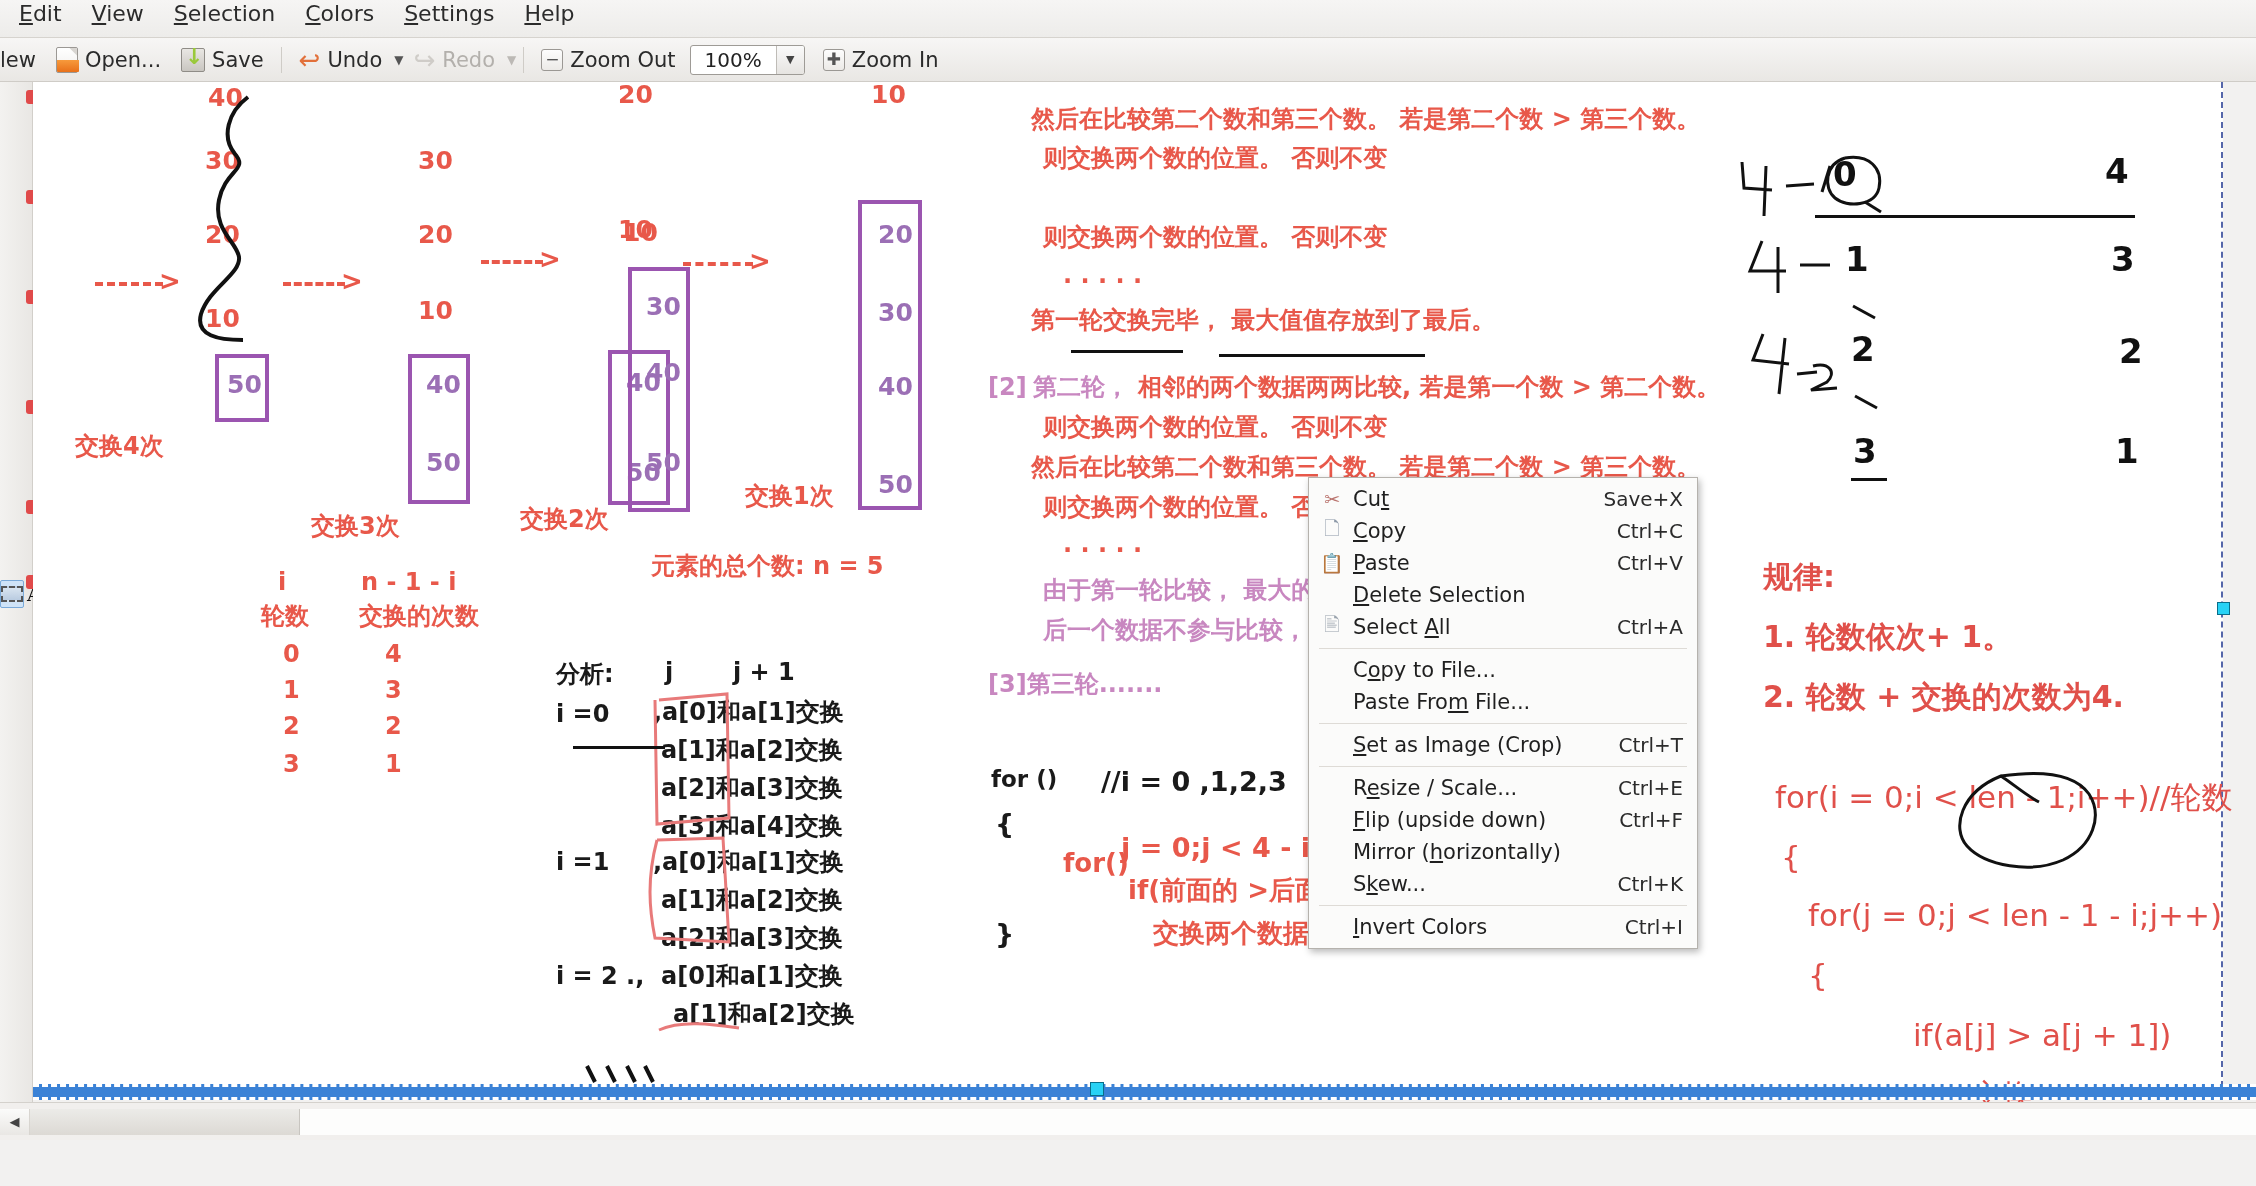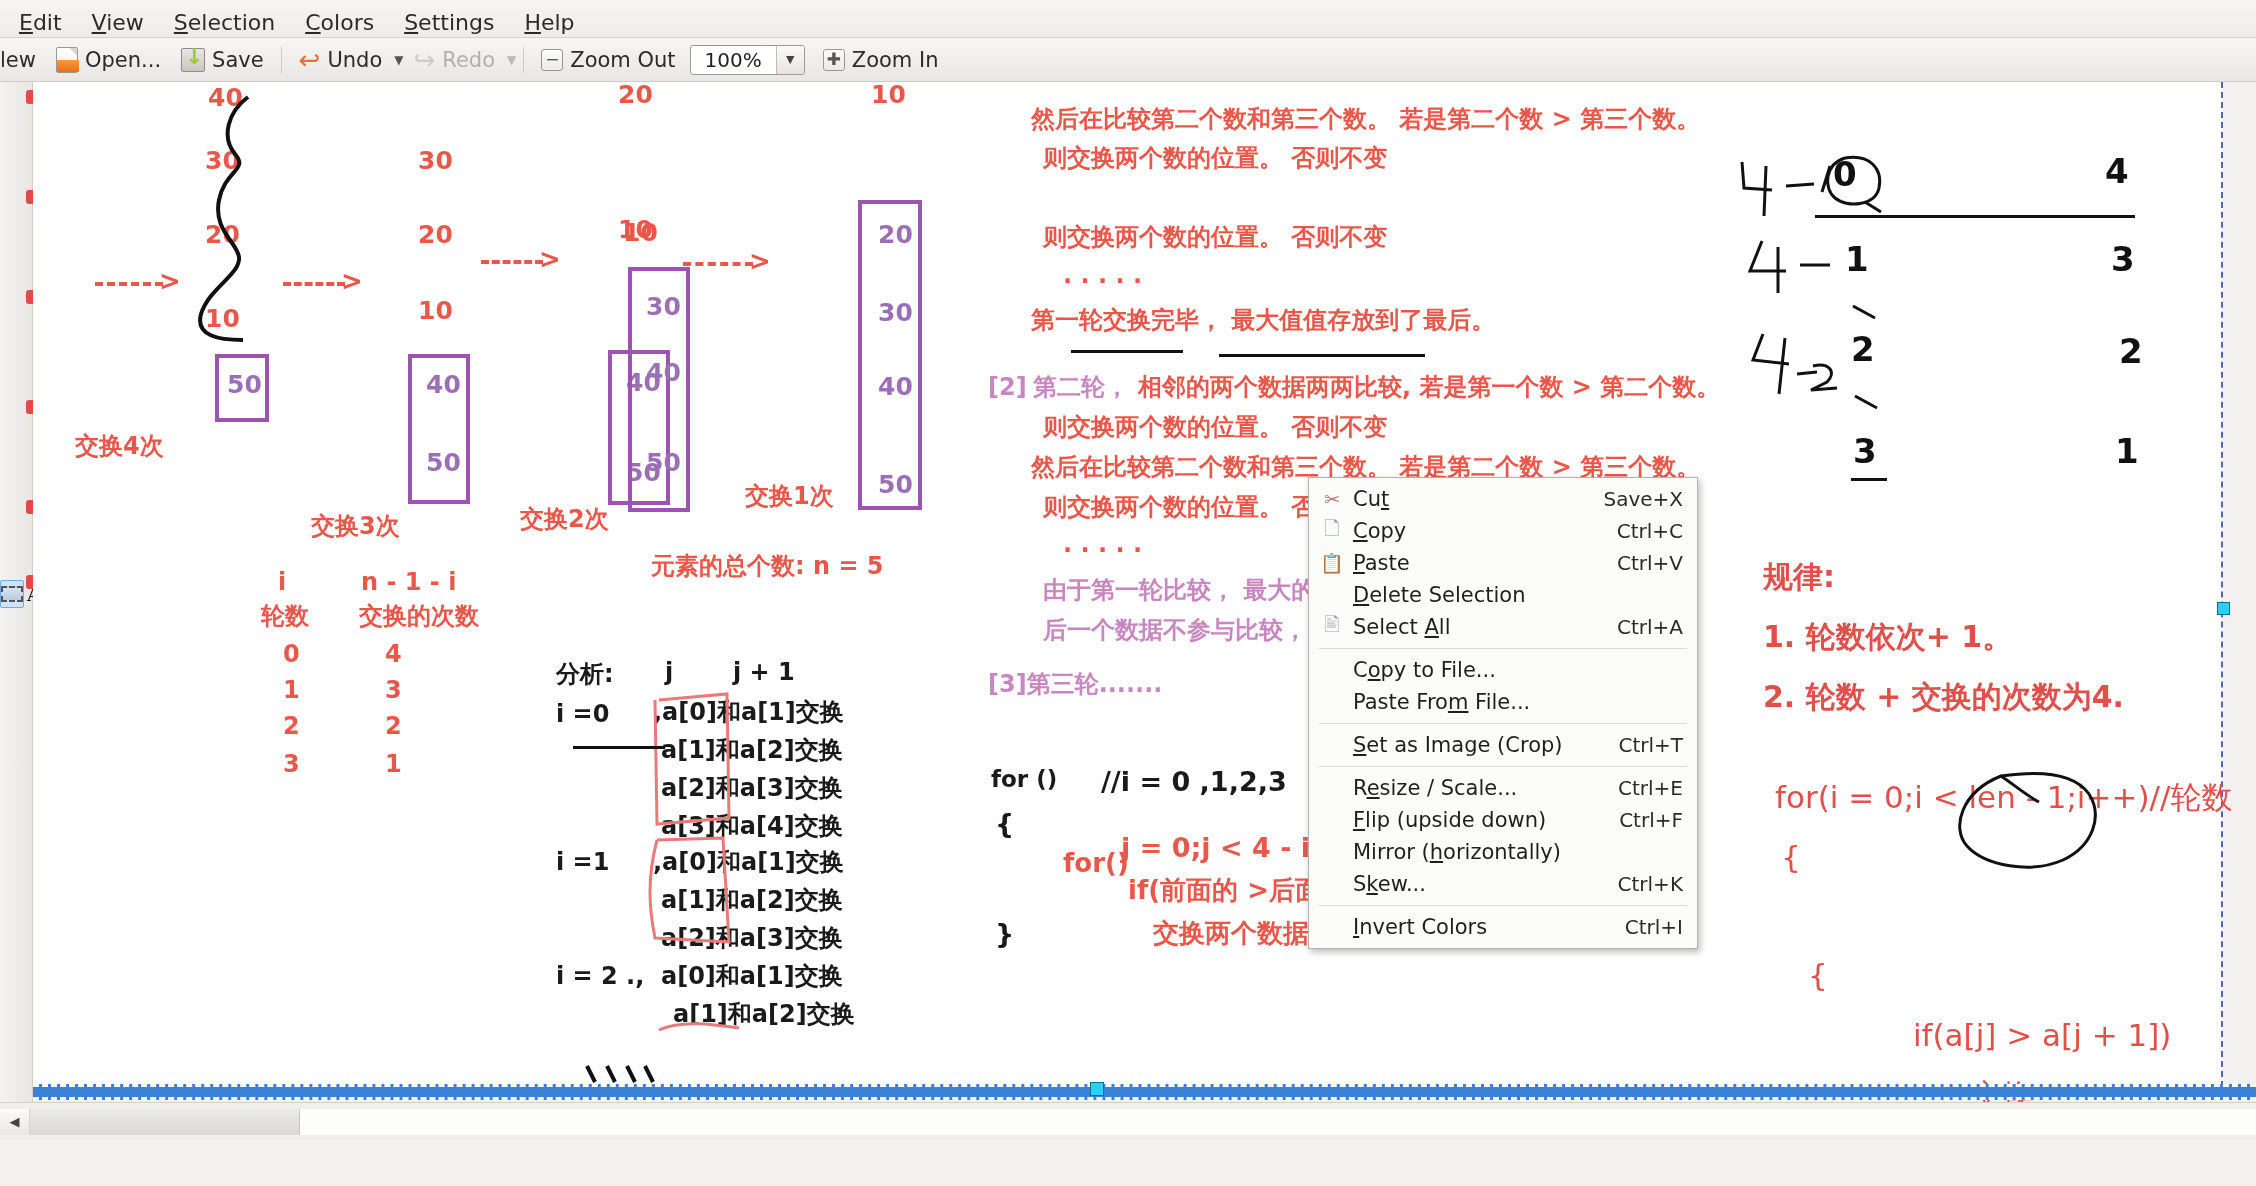--- a/index.html
+++ b/index.html
@@ -10,21 +10,21 @@
     font-family: "DejaVu Sans", "Liberation Sans", sans-serif;
     background: #ffffff;
   }
   #app { position: relative; width: 2256px; height: 1186px; background: #f2f1f0; }
 
   
   #menubar {
     position: absolute; left: 0; top: 0; width: 2256px; height: 38px;
     background: linear-gradient(to bottom, #f6f5f4 0%, #edecea 100%);
     border-bottom: 1px solid #d6d3ce;
-    display: flex; align-items: flex-end; padding-left: 6px; gap: 4px;
+    display: flex; align-items: flex-start; padding-left: 6px; gap: 4px;
   }
   .menu-item {
     font-size: 22px; color: #2b2b2b; padding: 3px 13px; line-height: 1;
     cursor: default; white-space: nowrap;
   }
   .menu-item u { text-decoration: underline; text-underline-offset: 2px; }
 
   
   #toolbar {
     position: absolute; left: 0; top: 38px; width: 2256px; height: 44px;
@@ -438,20 +438,21 @@
     <div class="cz hand-num" style="left:1820px; top:352px;">3</div>
     <div class="ul-blk" style="left:1818px; top:396px; width:36px;"></div>
     <div class="cz hand-num" style="left:2082px; top:352px;">1</div>
 
     <div class="cz zh-red-lg" style="left:1730px; top:480px;">规律:</div>
     <div class="cz zh-red-lg" style="left:1730px; top:540px;">1. 轮数依次+ 1。</div>
     <div class="cz zh-red-lg" style="left:1730px; top:600px;">2. 轮数 + 交换的次数为4.</div>
 
     <div class="cz code-red" style="left:1742px; top:700px;">for(i = 0;i &lt; len - 1;i++)//轮数</div>
     <div class="cz code-red" style="left:1748px; top:760px;">{</div>
+    <div class="cz code-red" style="left:1775px; top:818px;">for(j = 0;j &lt; len - 1 - i;j++)</div>
     <div class="cz code-red" style="left:1775px; top:878px;">{</div>
     <div class="cz code-red" style="left:1880px; top:938px;">if(a[j]  &gt; a[j + 1])</div>
     <div class="cz code-red" style="left:1938px; top:998px;">交换;</div>
 
     <svg class="scribble" style="left:1920px; top:690px; width:160px; height:100px;">
       <path d="M 48 4 C 90 -2, 122 2, 136 22 C 150 44, 140 74, 110 88 C 78 102, 32 94, 14 74 C -2 56, 8 20, 48 4 C 60 12, 74 24, 86 30" fill="none" stroke="#111" stroke-width="3"></path>
     </svg>
 
   </div>
 

